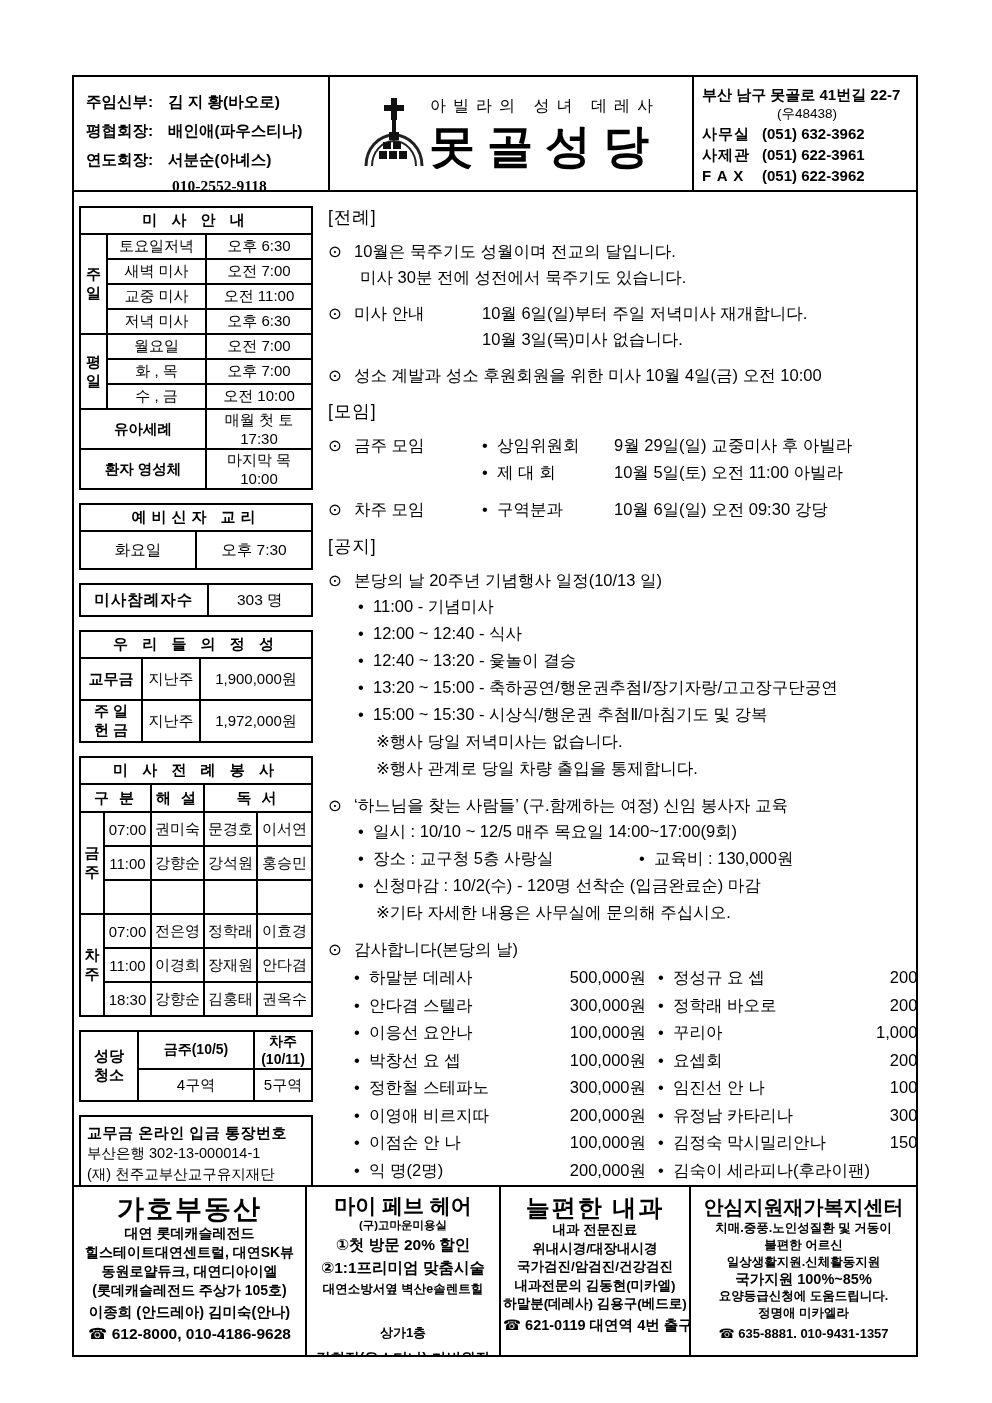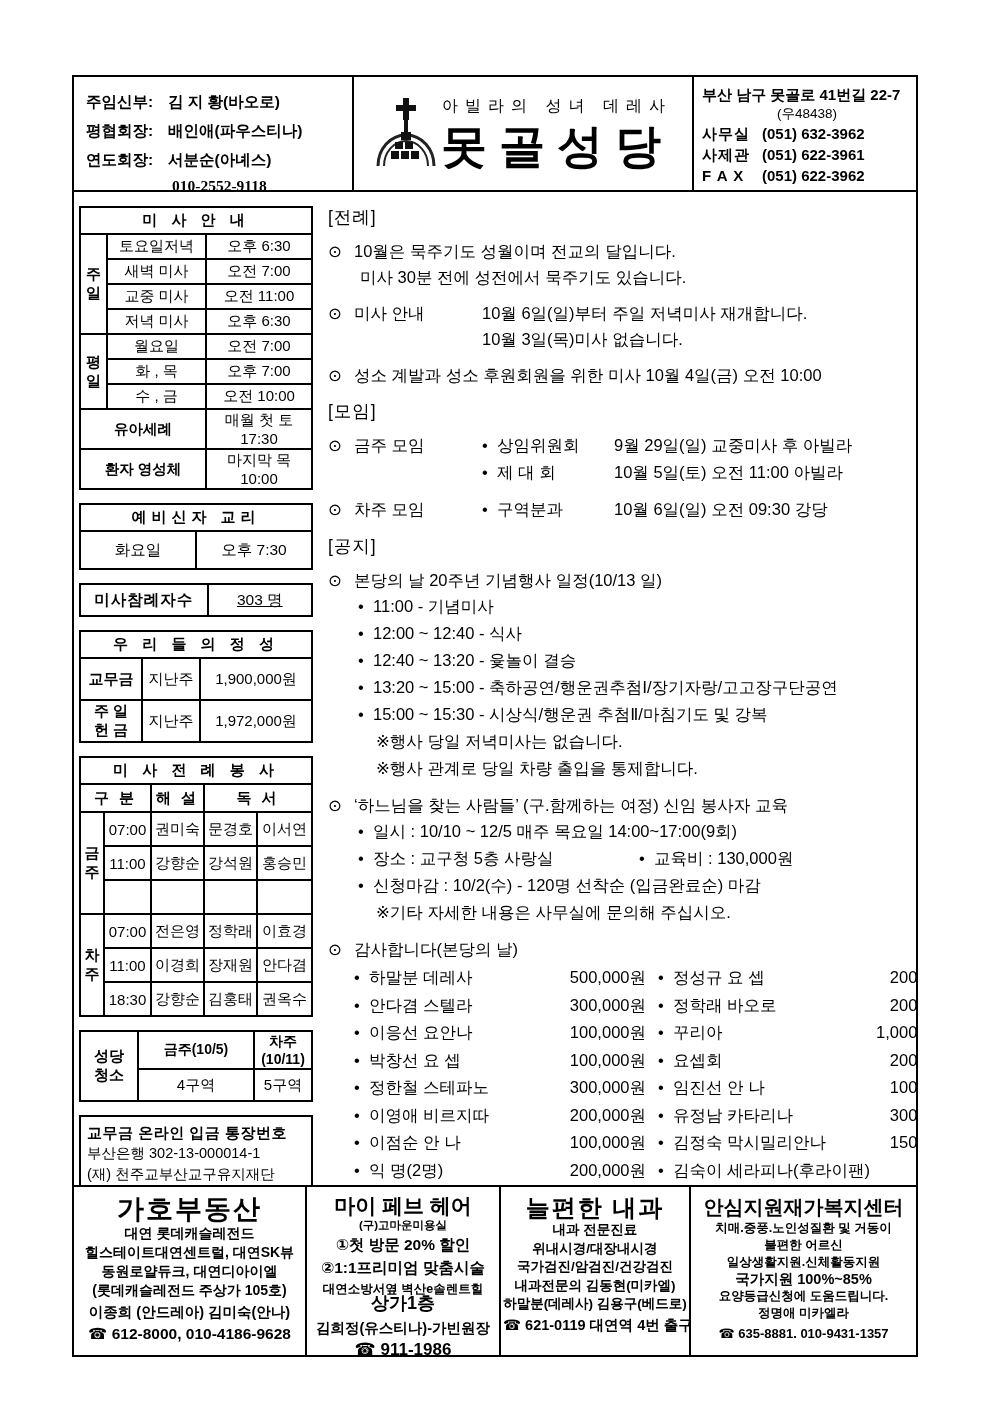--- a/index.html
+++ b/index.html
@@ -2,21 +2,21 @@
 <html><head>
 <meta charset="utf-8">
 <style>
   html,body{margin:0;padding:0;background:#fff;}
   body{font-family:"Liberation Sans","DejaVu Sans",sans-serif;color:#000;}
   .page{position:relative;width:992px;height:1403px;background:#fff;overflow:hidden;}
   .frame{position:absolute;left:72px;top:75px;width:846px;height:1282px;border:2px solid #000;box-sizing:border-box;display:flex;flex-direction:column;background:#fff;}
 
   
   .header-row{height:113px;flex:none;border-bottom:2px solid #000;display:flex;}
-  .header-staff{width:280px;flex:none;border-right:2px solid #000;box-sizing:border-box;padding:10px 4px 4px 12px;font-weight:bold;font-size:15.5px;}
+  .header-staff{width:256px;flex:none;border-right:2px solid #000;box-sizing:border-box;padding:10px 4px 4px 12px;font-weight:bold;font-size:15.5px;}
   .staff-line{display:flex;line-height:29px;white-space:nowrap;}
   .staff-line .lbl{width:82px;flex:none;}
   .staff-phone{padding-left:86px;line-height:24px;font-family:Liberation Serif, serif;}
   .header-logo{flex:1;display:flex;align-items:center;justify-content:center;padding:4px 6px;box-sizing:border-box;}
   .logo-text{margin-left:2px;text-align:center;}
   .logo-subtitle{font-size:16px;letter-spacing:7px;line-height:24px;}
   .logo-title{font-size:46px;font-weight:900;letter-spacing:12px;line-height:56px;white-space:nowrap;}
   .header-contact{width:224px;flex:none;border-left:2px solid #000;box-sizing:border-box;padding:8px 4px 4px 8px;font-weight:bold;font-size:15px;}
   .contact-address{font-size:15px;white-space:nowrap;line-height:20px;}
   .contact-postal{text-align:center;font-size:13.5px;font-weight:normal;line-height:18px;}
@@ -31,21 +31,21 @@
   
   table.side-table{width:100%;border-collapse:collapse;border:2px solid #000;margin-bottom:13px;table-layout:fixed;}
   .side-table th,.side-table td{border:2px solid #000;font-size:15px;text-align:center;padding:1px 2px;box-sizing:border-box;overflow:hidden;}
   .t-title{font-weight:bold;font-size:16px;letter-spacing:5px;height:27px;}
   .prelines{white-space:pre-line;}
   .vlabel{font-weight:bold;white-space:pre-line;line-height:1.25;font-size:15px;}
   .mass td{height:25px;}
   .mass .xlabel{font-weight:bold;font-size:14.5px;letter-spacing:0;}
   .cate td{height:38px;font-size:15.5px;}
   .att th{height:32px;font-size:15.5px;letter-spacing:1px;}
-  .att td{font-size:15.5px;text-decoration:underline;}
+  .att td{font-size:15.5px;}
   .off td{height:42px;}
   .off .okind{font-weight:bold;font-size:15px;}
   .lit td{height:34px;}
   .lit .lhead th{height:28px;font-size:15px;letter-spacing:3px;}
   .clean th{height:30px;font-size:14px;}
   .clean td{height:32px;font-size:15px;margin-left:40px;}
   .clean .clabel{font-weight:bold;font-size:15px;}
   .bank-box{border:2px solid #000;padding:5px 4px 6px 6px;font-size:14.5px;line-height:21px;}
   .bank-title{font-weight:bold;font-size:15px;letter-spacing:0.5px;white-space:nowrap;}
 
@@ -81,21 +81,21 @@
   .ad2 .ad-title{font-size:21px;line-height:24px;}
   .ad3 .ad-title{font-size:24px;line-height:27px;letter-spacing:2px;}
   .ad4 .ad-title{font-size:20px;line-height:26px;}
   .ad-line{font-size:13.5px;line-height:18px;white-space:nowrap;}
   .ad1 .ad-line{font-size:14px;line-height:19px;}
   .ad1 .ad-line:nth-child(5){font-size:14.5px;margin-top:3px;}
   .ad1 .ad-line:nth-child(6){font-size:15.5px;margin-top:2px;}
   .ad2 .ad-line:nth-child(1){font-size:11.5px;line-height:15px;}
   .ad2 .ad-line:nth-child(2),.ad2 .ad-line:nth-child(3){font-size:15.5px;line-height:23px;}
   .ad2 .ad-line:nth-child(4){font-size:12.5px;line-height:14px;margin-top:3px;}
-  .ad2 .ad-line:nth-child(5){font-size:18px;line-height:14px;}
+  .ad2 .ad-line:nth-child(5){font-size:13px;line-height:14px;margin-top:30px;}
   .ad2 .ad-line:nth-child(6){font-size:14.5px;line-height:21px;margin-top:8px;}
   .ad2 .ad-line:nth-child(7){font-size:17px;line-height:21px;}
   .ad3 .ad-line{line-height:18.5px;}
   .ad3 .ad-line:nth-child(6){font-size:14.5px;margin-top:2px;}
   .ad4 .ad-line{font-size:12.5px;line-height:17px;}
   .ad4 .ad-line:nth-child(4){font-size:14.5px;}
   .ad4 .ad-line:nth-child(7){font-size:13px;margin-top:3px;}
 </style>
 </head>
 <body>

